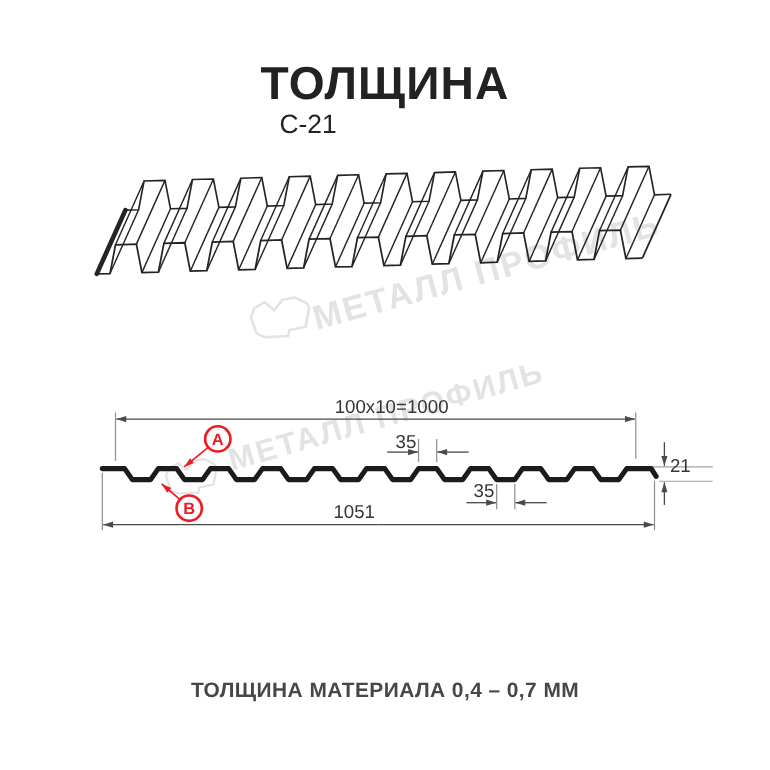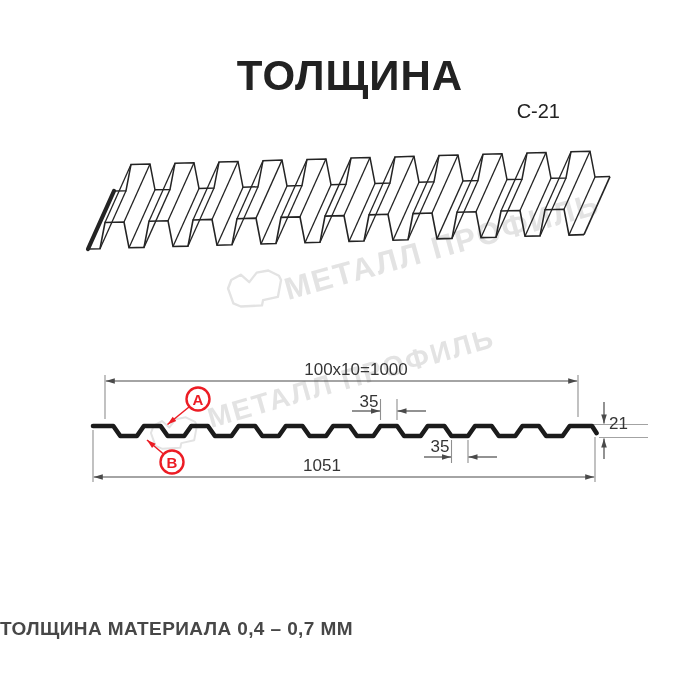--- a/index.html
+++ b/index.html
@@ -1,22 +1,22 @@
 <!DOCTYPE html>
 <html style="--accent: #ec1c24; --ink: #222222; --dimline: #4a4a4a; --extline: #8f8f8f; --watermark: #e3e3e3;"><head>
 <meta charset="utf-8">
 <style>
   html,body{margin:0;padding:0;background:#fff;}
   body{width:700px;height:700px;position:relative;overflow:hidden;
        font-family:"Liberation Sans","DejaVu Sans",sans-serif;}
   .page-title{position:absolute;top:52px;left:0;width:700px;text-align:center;
        font-size:42px;font-weight:700;letter-spacing:1px;color:var(--ink);margin:0;}
-  .page-subtitle{position:absolute;top:100px;left:0;width:560px;text-align:right;
-       font-size:20px;font-weight:400;color:var(--ink);}
-  .footer-note{position:absolute;top:618px;left:0;width:700px;
+  .page-subtitle{position:absolute;top:100px;left:0;width:560px;text-align:center;
+       font-size:24px;font-weight:400;color:var(--ink);}
+  .footer-note{position:absolute;top:618px;left:0;width:700px;text-align:center;
        font-size:19px;font-weight:700;letter-spacing:.4px;color:#474747;}
   svg.canvas{position:absolute;left:0;top:0;}
   
   .ext{stroke:var(--extline);stroke-width:1.1;fill:none;}
   .ext.light{stroke:#a3a3a3;}
   .dim{stroke:var(--dimline);stroke-width:1.2;fill:none;}
   .arrow-dark{fill:var(--dimline);stroke:none;}
   .arrow-red{fill:var(--accent);stroke:none;}
   .dimtext{font-family:"Liberation Sans","DejaVu Sans",sans-serif;font-size:17px;fill:#353535;}
   .profile{stroke:#1b1b1b;stroke-width:4.6;fill:none;stroke-linejoin:round;stroke-linecap:round;}

